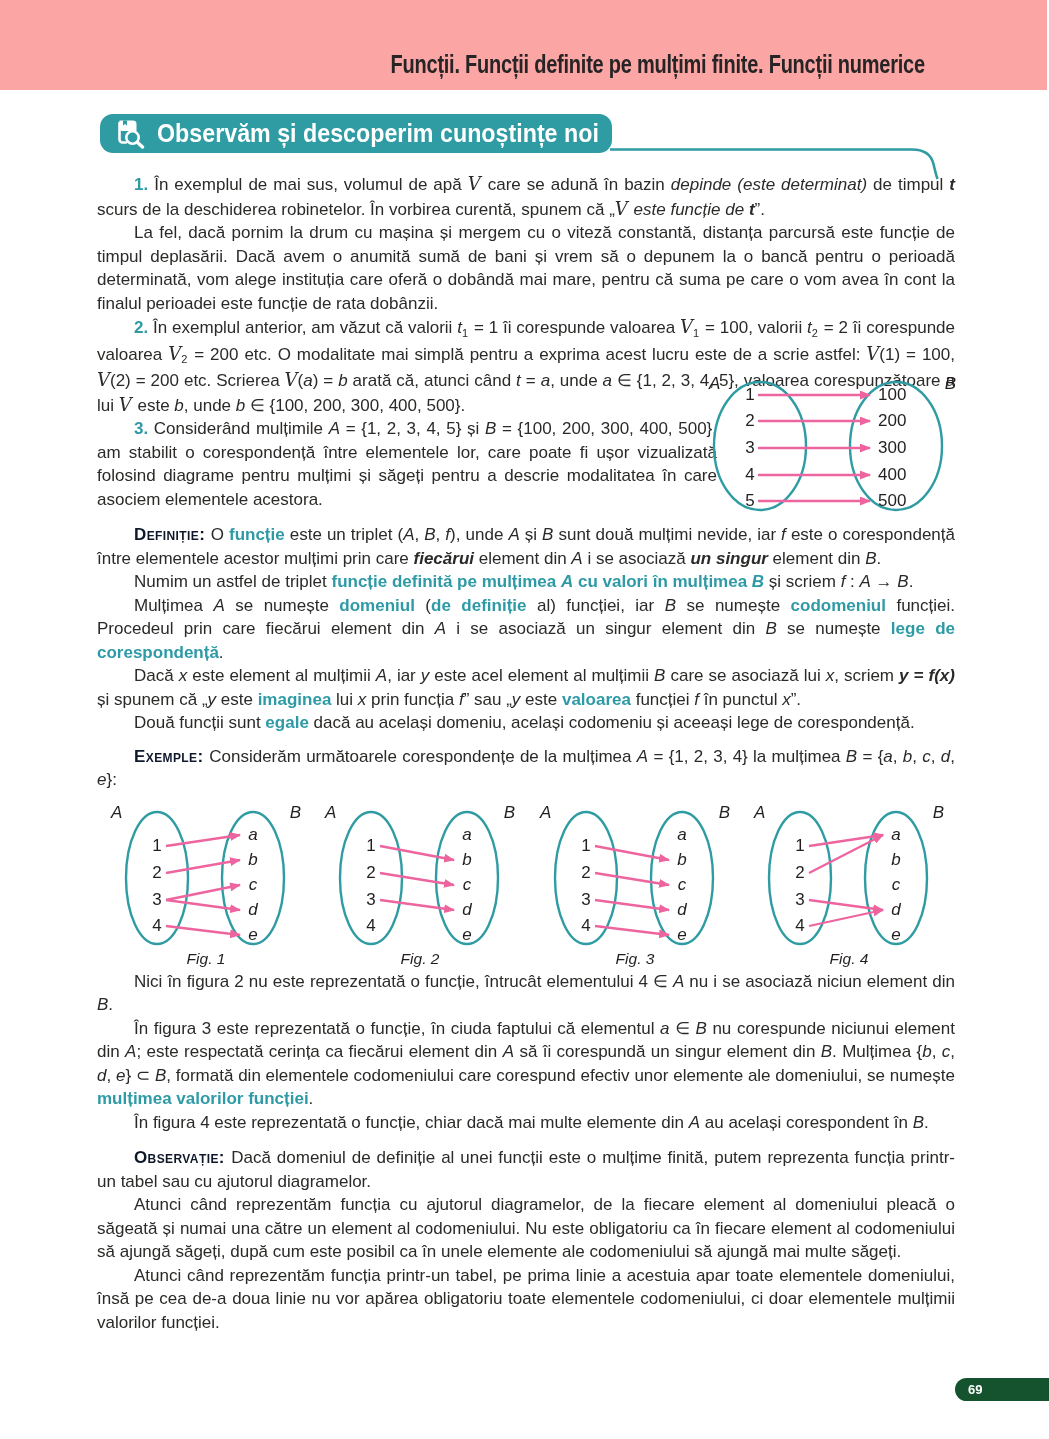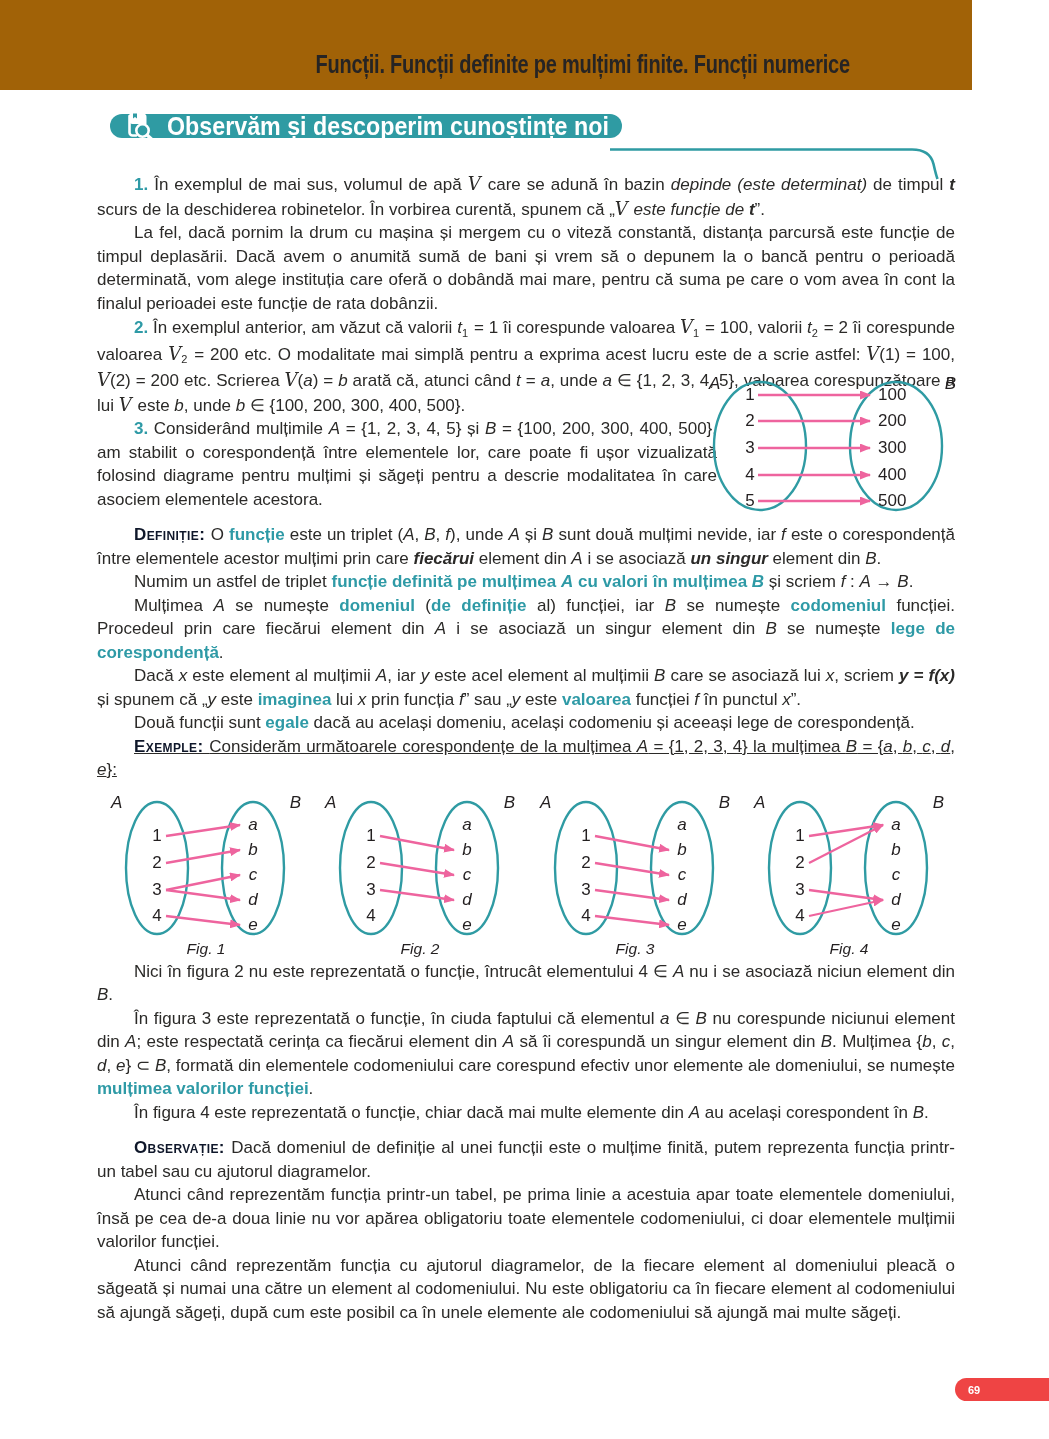--- a/index.html
+++ b/index.html
@@ -1,49 +1,49 @@
 <!DOCTYPE html>
 <html><head>
 <meta charset="utf-8">
 <style>
   html,body{margin:0;padding:0;background:#e8e8e8;}
   .page{position:relative;width:1049px;height:1439px;background:#ffffff;overflow:hidden;
         font-family:"Liberation Sans",sans-serif;color:#2b2a28;}
-  .top-band{position:absolute;left:0;top:0;width:972px;height:90px;background:#a16207;}
+  .top-band{position:absolute;left:0;top:0;width:1047px;height:90px;background:#fca5a5;}
   .chapter-title{position:absolute;right:122px;top:50px;font-size:25px;font-weight:bold;color:#262424;
         white-space:nowrap;transform:scaleX(0.8);transform-origin:right center;letter-spacing:-0.3px;}
-  .banner{position:absolute;left:100px;top:114px;width:512px;height:24px;background:#2f9ba3;
-        border-radius:13px;display:flex;align-items:center;padding-left:13px;box-sizing:border-box;margin-left:10px;}
+  .banner{position:absolute;left:100px;top:114px;width:512px;height:39px;background:#2f9ba3;
+        border-radius:13px;display:flex;align-items:center;padding-left:13px;box-sizing:border-box;}
   .banner-icon{width:33px;height:31px;flex:0 0 auto;margin-right:11px;display:block;}
   .banner-text{color:#ffffff;font-size:25px;font-weight:bold;white-space:nowrap;
         transform:scaleX(0.93);transform-origin:left center;letter-spacing:0px;}
   .banner-tail{position:absolute;left:610px;top:148px;}
   .content{position:absolute;left:97px;top:172px;width:858px;font-size:17px;line-height:23.5px;
         text-align:justify;}
   .para{margin:0;text-indent:37px;}
   .narrow{width:620px;}
   .def-start{margin-top:12px;}
-  .exemple-p{margin-top:0;text-decoration:underline;}
+  .exemple-p{margin-top:10px;}
   .figures-row{margin-top:6px;height:172px;display:flex;justify-content:space-between;
         padding:0 4px 0 6px;}
   .figure{width:205px;height:170px;}
   .notes-start{margin-top:2px;}
   .obs-start{margin-top:12px;}
   .seg-num{color:#2e9aa6;font-weight:bold;}
   .seg-kw{color:#0f172a;font-weight:bold;font-variant:small-caps;letter-spacing:0.4px;}
   .seg-tb{color:#2e9aa6;font-weight:bold;}
   .seg-tbi{color:#2e9aa6;font-weight:bold;font-style:italic;}
   .seg-b{font-weight:bold;font-style:italic;}
   .seg-i{font-style:italic;}
   .seg-bi{font-weight:bold;font-style:italic;}
   .seg-sub{font-size:11px;position:relative;top:3.5px;margin-right:1px;}
   .seg-scriptv{font-family:"DejaVu Serif",serif;font-style:italic;font-size:18px;}
   .main-diagram{position:absolute;left:698px;top:374px;width:265px;height:145px;}
-  .page-num{position:absolute;right:0;top:1378px;width:94px;height:23px;background:#ef4444;
-        border-radius:12px 0 0 12px;color:#ffffff;font-weight:bold;font-size:11px;
+  .page-num{position:absolute;right:0;top:1378px;width:94px;height:23px;background:#14532d;
+        border-radius:12px 0 0 12px;color:#ffffff;font-weight:bold;font-size:13px;
         display:flex;align-items:center;padding-left:13px;box-sizing:border-box;}
   svg{font-family:"Liberation Sans",sans-serif;}
 </style>
 </head>
 <body>
 
 <div class="page">
 
   <div class="top-band">
     <div class="chapter-title">Funcții. Funcții definite pe mulțimi finite. Funcții numerice</div>
@@ -179,22 +179,22 @@
             <line x1="63" y1="128" x2="137" y2="112" stroke="#ee649e" stroke-width="2.3" marker-end="url(#arrowhead-3)"></line>
             <text x="103" y="166" font-size="15.5" font-style="italic" text-anchor="middle" fill="#231f20">Fig. 4</text>
           </svg></div>
     </div>
 
     <p class="para"><span>Nici în figura 2 nu este reprezentată o funcție, întrucât elementului 4 ∈ </span><span class="seg-i">A</span><span> nu i se asociază niciun element din </span><span class="seg-i">B</span><span>.</span></p>
     <p class="para"><span>În figura 3 este reprezentată o funcție, în ciuda faptului că elementul </span><span class="seg-i">a</span><span> ∈ </span><span class="seg-i">B</span><span> nu corespunde niciunui element din </span><span class="seg-i">A</span><span>; este respectată cerința ca fiecărui element din </span><span class="seg-i">A</span><span> să îi corespundă un singur element din </span><span class="seg-i">B</span><span>. Mulțimea {</span><span class="seg-i">b</span><span>, </span><span class="seg-i">c</span><span>, </span><span class="seg-i">d</span><span>, </span><span class="seg-i">e</span><span>} ⊂ </span><span class="seg-i">B</span><span>, formată din elementele codomeniului care corespund efectiv unor elemente ale domeniului, se numește </span><span class="seg-tb">mulțimea valorilor funcției</span><span>.</span></p>
     <p class="para"><span>În figura 4 este reprezentată o funcție, chiar dacă mai multe elemente din </span><span class="seg-i">A</span><span> au același corespondent în </span><span class="seg-i">B</span><span>.</span></p>
 
     <p class="para obs-start"><span class="seg-kw">Observație: </span><span>Dacă domeniul de definiție al unei funcții este o mulțime finită, putem reprezenta funcția printr-un tabel sau cu ajutorul diagramelor.</span></p>
+    <p class="para"><span>Atunci când reprezentăm funcția cu ajutorul diagramelor, de la fiecare element al domeniului pleacă o săgeată și numai una către un element al codomeniului. Nu este obligatoriu ca în fiecare element al codomeniului să ajungă săgeți, după cum este posibil ca în unele elemente ale codomeniului să ajungă mai multe săgeți.</span></p>
     <p class="para"><span>Atunci când reprezentăm funcția printr-un tabel, pe prima linie a acestuia apar toate elementele domeniului, însă pe cea de-a doua linie nu vor apărea obligatoriu toate elementele codomeniului, ci doar elementele mulțimii valorilor funcției.</span></p>
-    <p class="para"><span>Atunci când reprezentăm funcția cu ajutorul diagramelor, de la fiecare element al domeniului pleacă o săgeată și numai una către un element al codomeniului. Nu este obligatoriu ca în fiecare element al codomeniului să ajungă săgeți, după cum este posibil ca în unele elemente ale codomeniului să ajungă mai multe săgeți.</span></p>
   </div>
 
   <div class="main-diagram"><svg width="265" height="145">
         <defs>
           <marker id="arrowhead-4" markerWidth="11" markerHeight="9" refX="10" refY="4.5" orient="auto" markerUnits="userSpaceOnUse">
             <path d="M0 0 L11 4.5 L0 9 Z" fill="#ee649e"></path>
           </marker>
         </defs>
         <ellipse cx="62" cy="72" rx="46" ry="64" fill="none" stroke="#2f9ba3" stroke-width="2.4"></ellipse>
         <ellipse cx="198" cy="72" rx="46" ry="64" fill="none" stroke="#2f9ba3" stroke-width="2.4"></ellipse>

